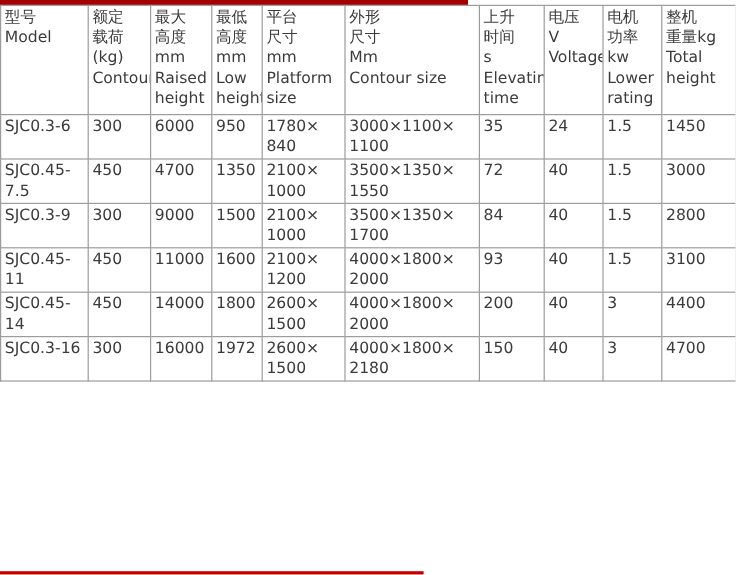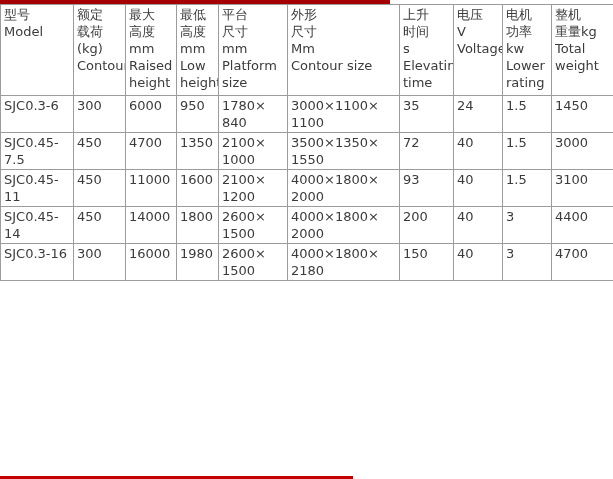--- a/index.html
+++ b/index.html
@@ -108,21 +108,21 @@
 V
 Voltage</th>
         <th>电机
 功率
 kw
 Lower
 rating</th>
         <th>整机
 重量kg
 Total
-weight</th>
+height</th>
       </tr>
     </thead>
     <tbody>
         <tr>
           <td>SJC0.3-6</td>
           <td>300</td>
           <td>6000</td>
           <td>950</td>
           <td>1780×
 840</td>
@@ -142,20 +142,34 @@
           <td>2100×
 1000</td>
           <td>3500×1350×
 1550</td>
           <td>72</td>
           <td>40</td>
           <td>1.5</td>
           <td>3000</td>
         </tr>
         <tr>
+          <td>SJC0.3-9</td>
+          <td>300</td>
+          <td>9000</td>
+          <td>1500</td>
+          <td>2100×
+1000</td>
+          <td>3500×1350×
+1700</td>
+          <td>84</td>
+          <td>40</td>
+          <td>1.5</td>
+          <td>2800</td>
+        </tr>
+        <tr>
           <td>SJC0.45-
 11</td>
           <td>450</td>
           <td>11000</td>
           <td>1600</td>
           <td>2100×
 1200</td>
           <td>4000×1800×
 2000</td>
           <td>93</td>
@@ -175,21 +189,21 @@
 2000</td>
           <td>200</td>
           <td>40</td>
           <td>3</td>
           <td>4400</td>
         </tr>
         <tr>
           <td>SJC0.3-16</td>
           <td>300</td>
           <td>16000</td>
-          <td>1980</td>
+          <td>1972</td>
           <td>2600×
 1500</td>
           <td>4000×1800×
 2180</td>
           <td>150</td>
           <td>40</td>
           <td>3</td>
           <td>4700</td>
         </tr>
       </tbody>

